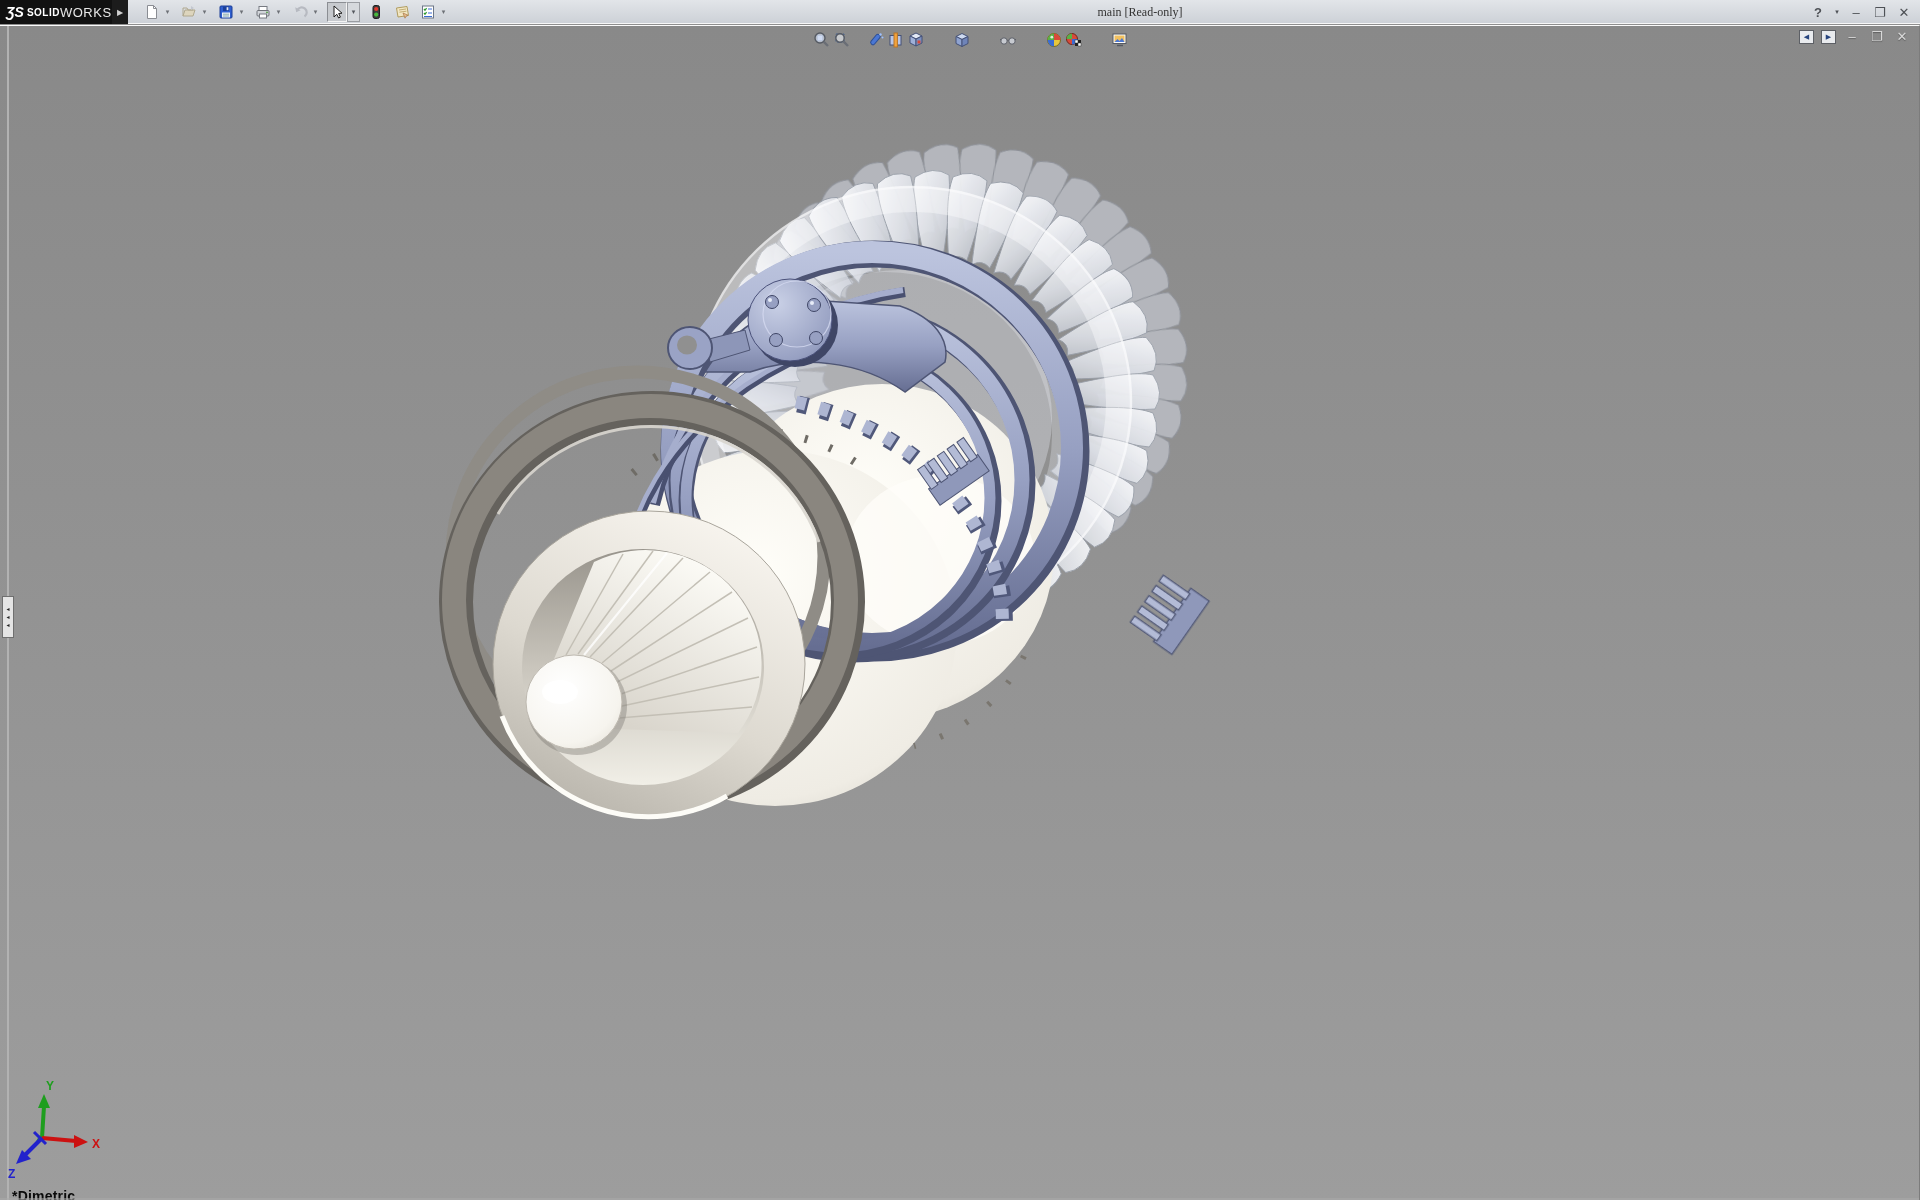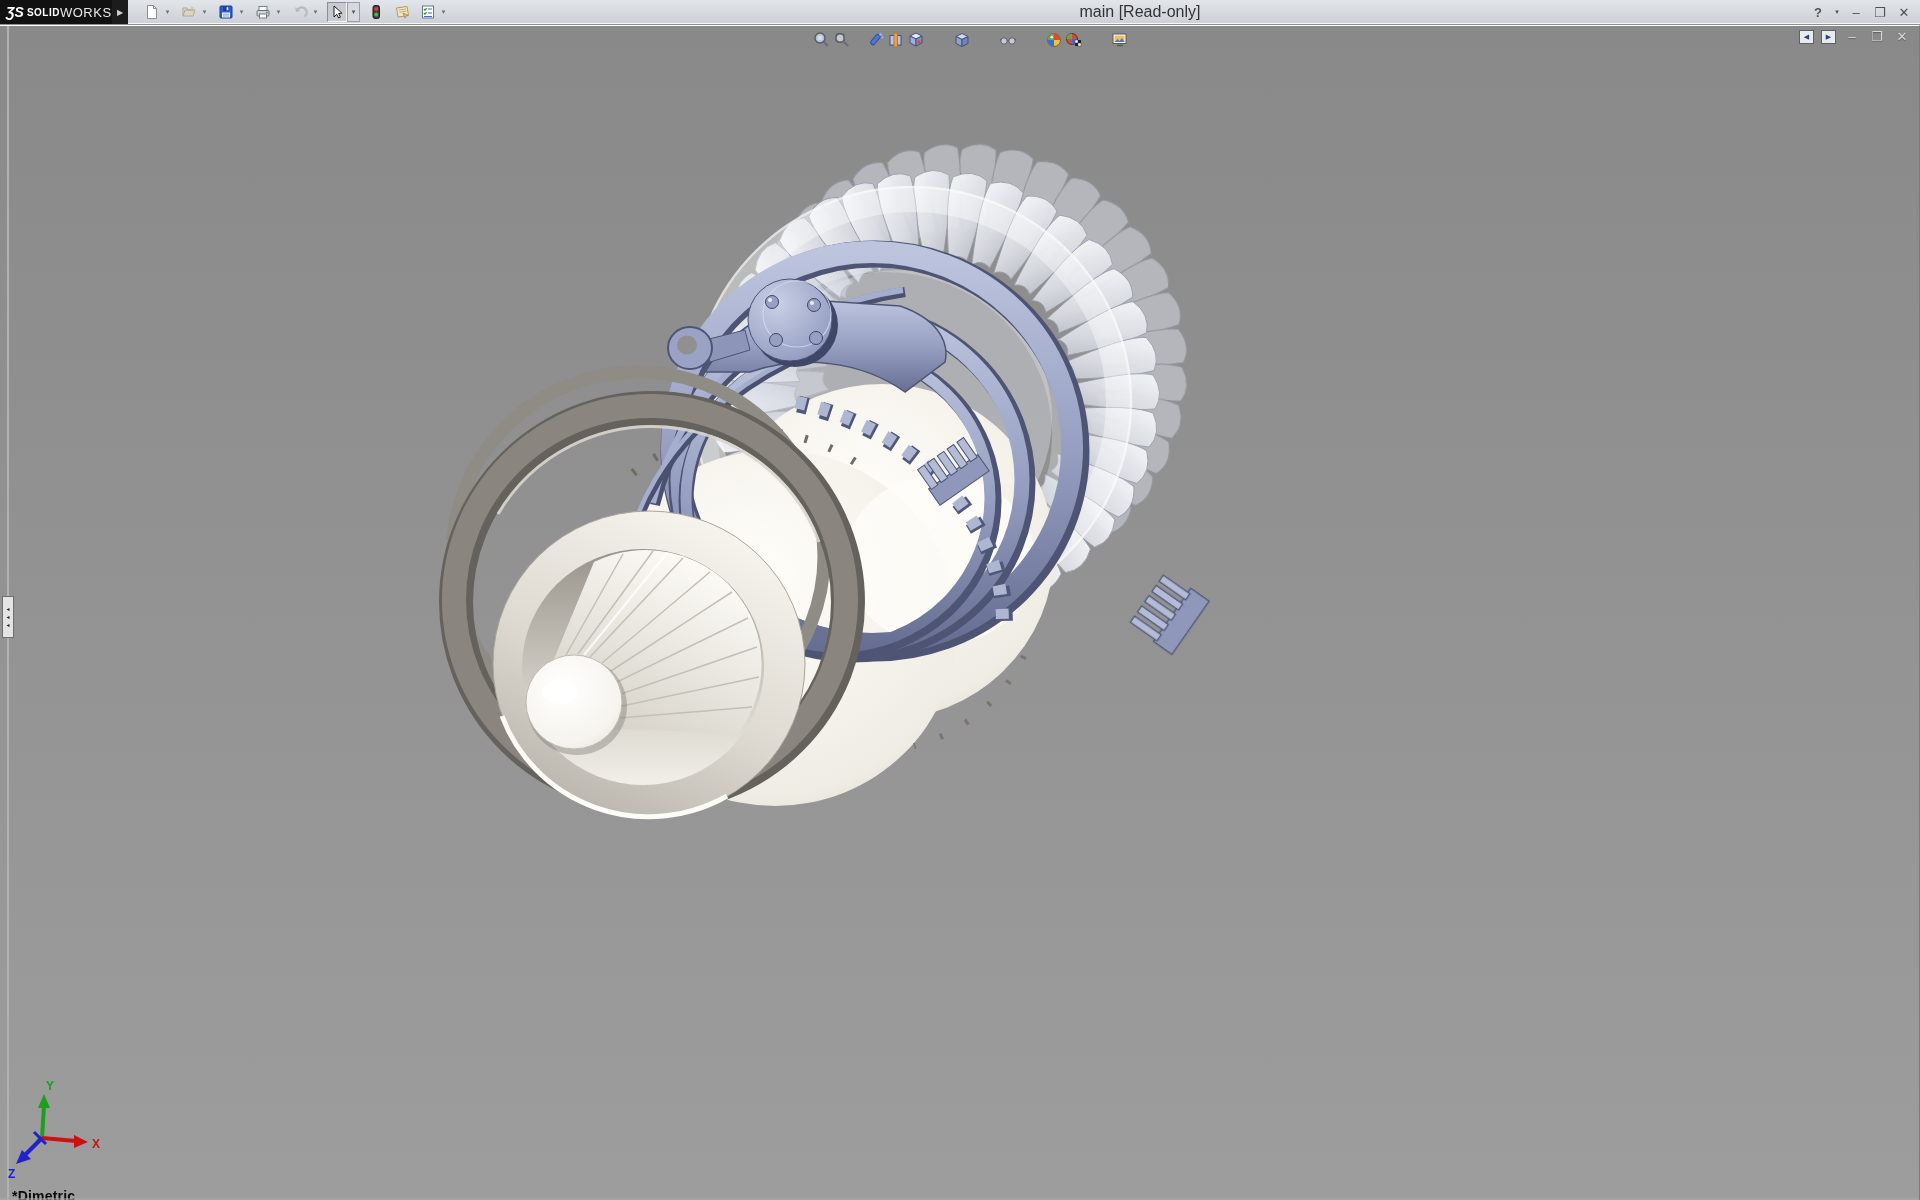--- a/index.html
+++ b/index.html
@@ -16,21 +16,21 @@
   .logo .light { font-weight:normal; font-size:13px; letter-spacing:.5px; color:#e8e8e8; }
   .logo-expand { position:absolute; left:112px; top:0; width:16px; height:24px; background:#1c1c1c;
     color:#cfcfcf; font-size:8px; display:flex; align-items:center; justify-content:center; cursor:pointer; }
   .tb-icons { position:absolute; left:136px; top:0; height:24px; display:flex; align-items:center; }
   .tb-btn { width:20px; height:20px; display:flex; align-items:center; justify-content:center; margin-left:6px; }
   .tb-caret { width:11px; height:20px; font-size:7px; color:#6d7076; display:flex; align-items:center; justify-content:center; }
   .tb-btn.pressed { background:#c7cace; border:1px solid #8b8e93; border-right-color:#f4f4f4; border-bottom-color:#f4f4f4; }
   .caret-box { width:13px; height:20px; border:1px solid #9a9da2; background:#d6d9dd; font-size:7px; color:#55585e;
     display:flex; align-items:center; justify-content:center; }
   .title-text { position:absolute; left:1140px; top:0; height:24px; transform:translateX(-50%);
-    display:flex; align-items:center; font-size:16px; color:#333; white-space:nowrap; }
+    display:flex; align-items:center; font-size:12px; color:#333; white-space:nowrap;font-family:Liberation Serif, serif; }
   .win-ctrls { position:absolute; right:6px; top:0; height:24px; display:flex; align-items:center; gap:4px; color:#4e5156; }
   .win-ctrls span { display:inline-flex; align-items:center; justify-content:center; width:20px; height:20px; font-size:13px; }
   .win-ctrls .small-caret { width:10px; font-size:7px; }
 
   
   .viewport { position:absolute; left:0; top:25px; width:1920px; height:1175px; overflow:hidden;
     background:linear-gradient(#898989,#9d9d9d); border-top:1px solid #fbfbfb; border-right:1px solid #7c7c7c; }
   .model-svg { position:absolute; left:0; top:-26px; width:1920px; height:1200px; pointer-events:none; }
 
   

